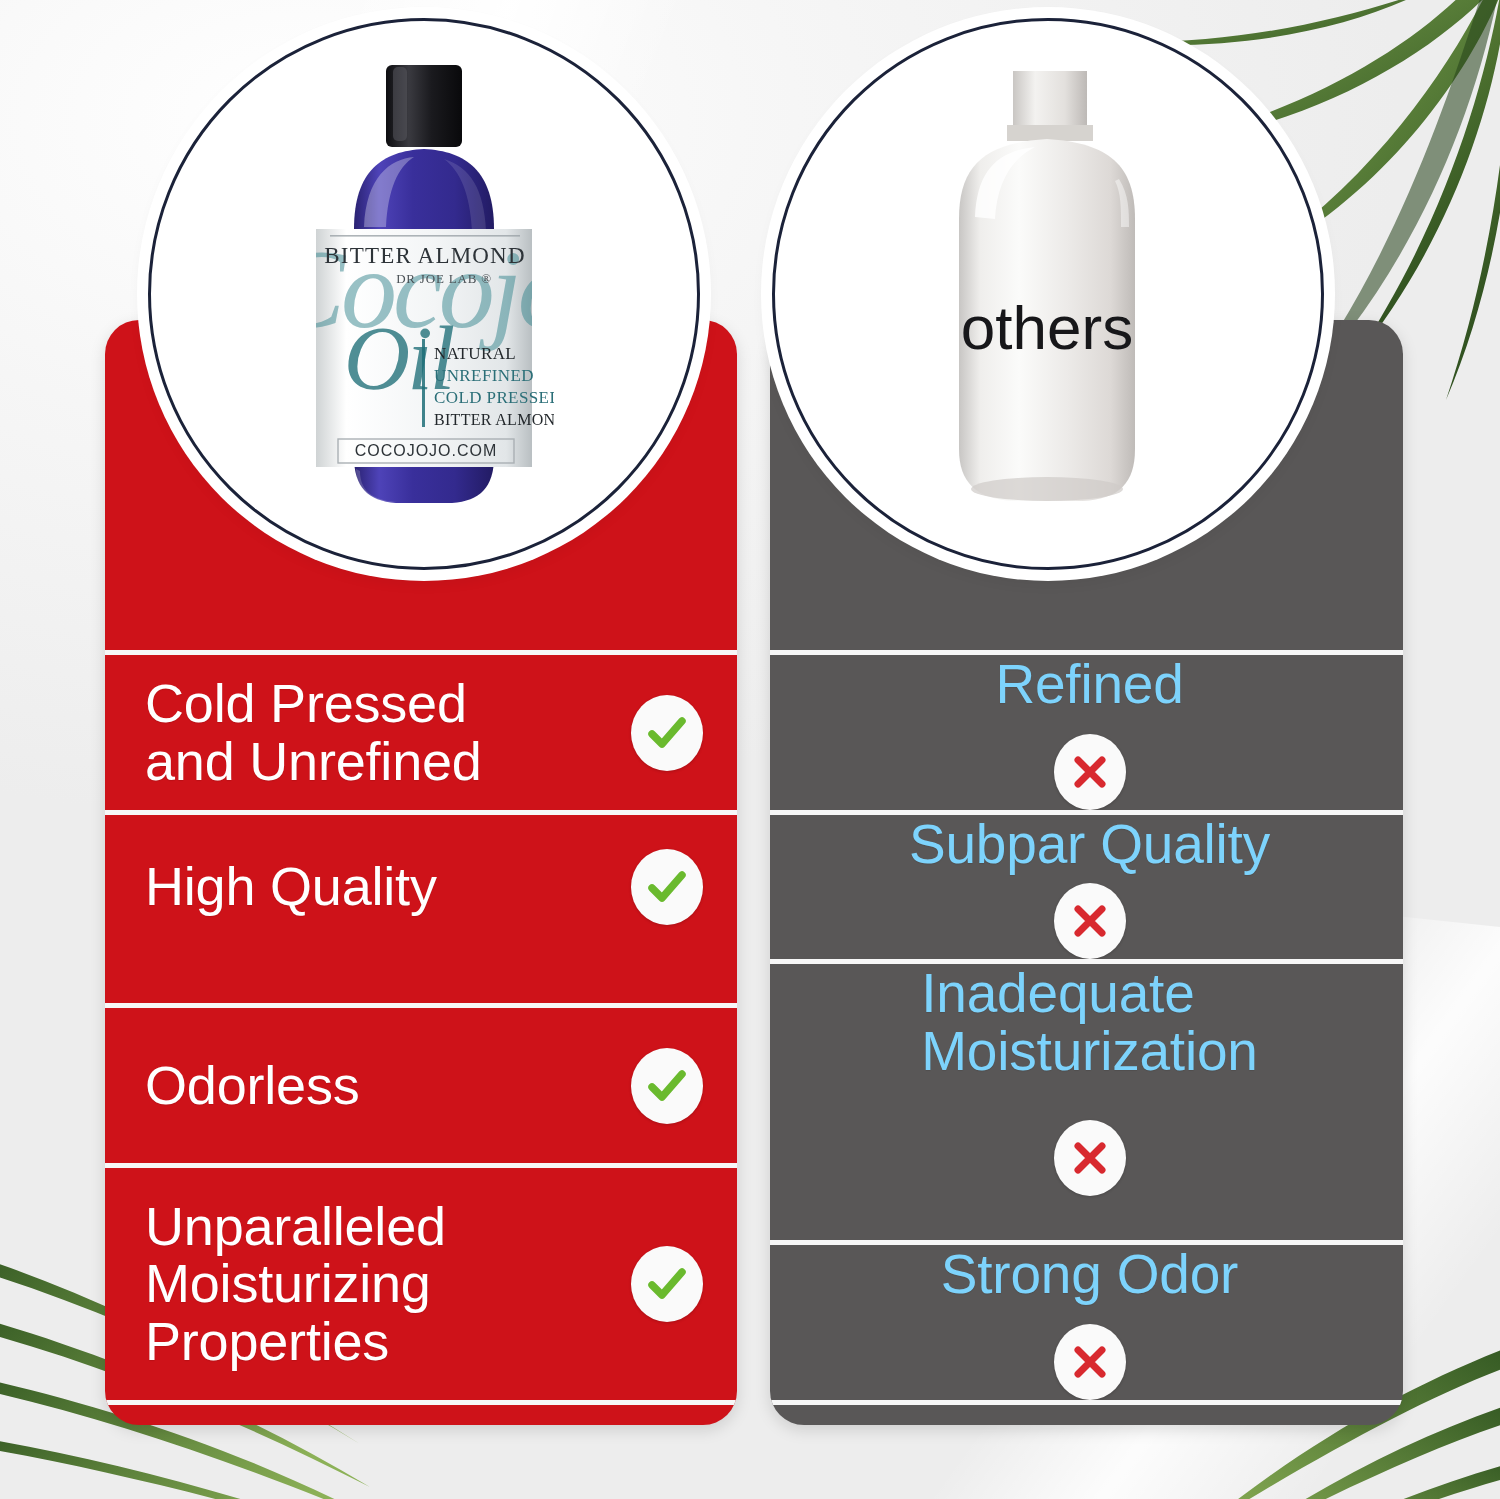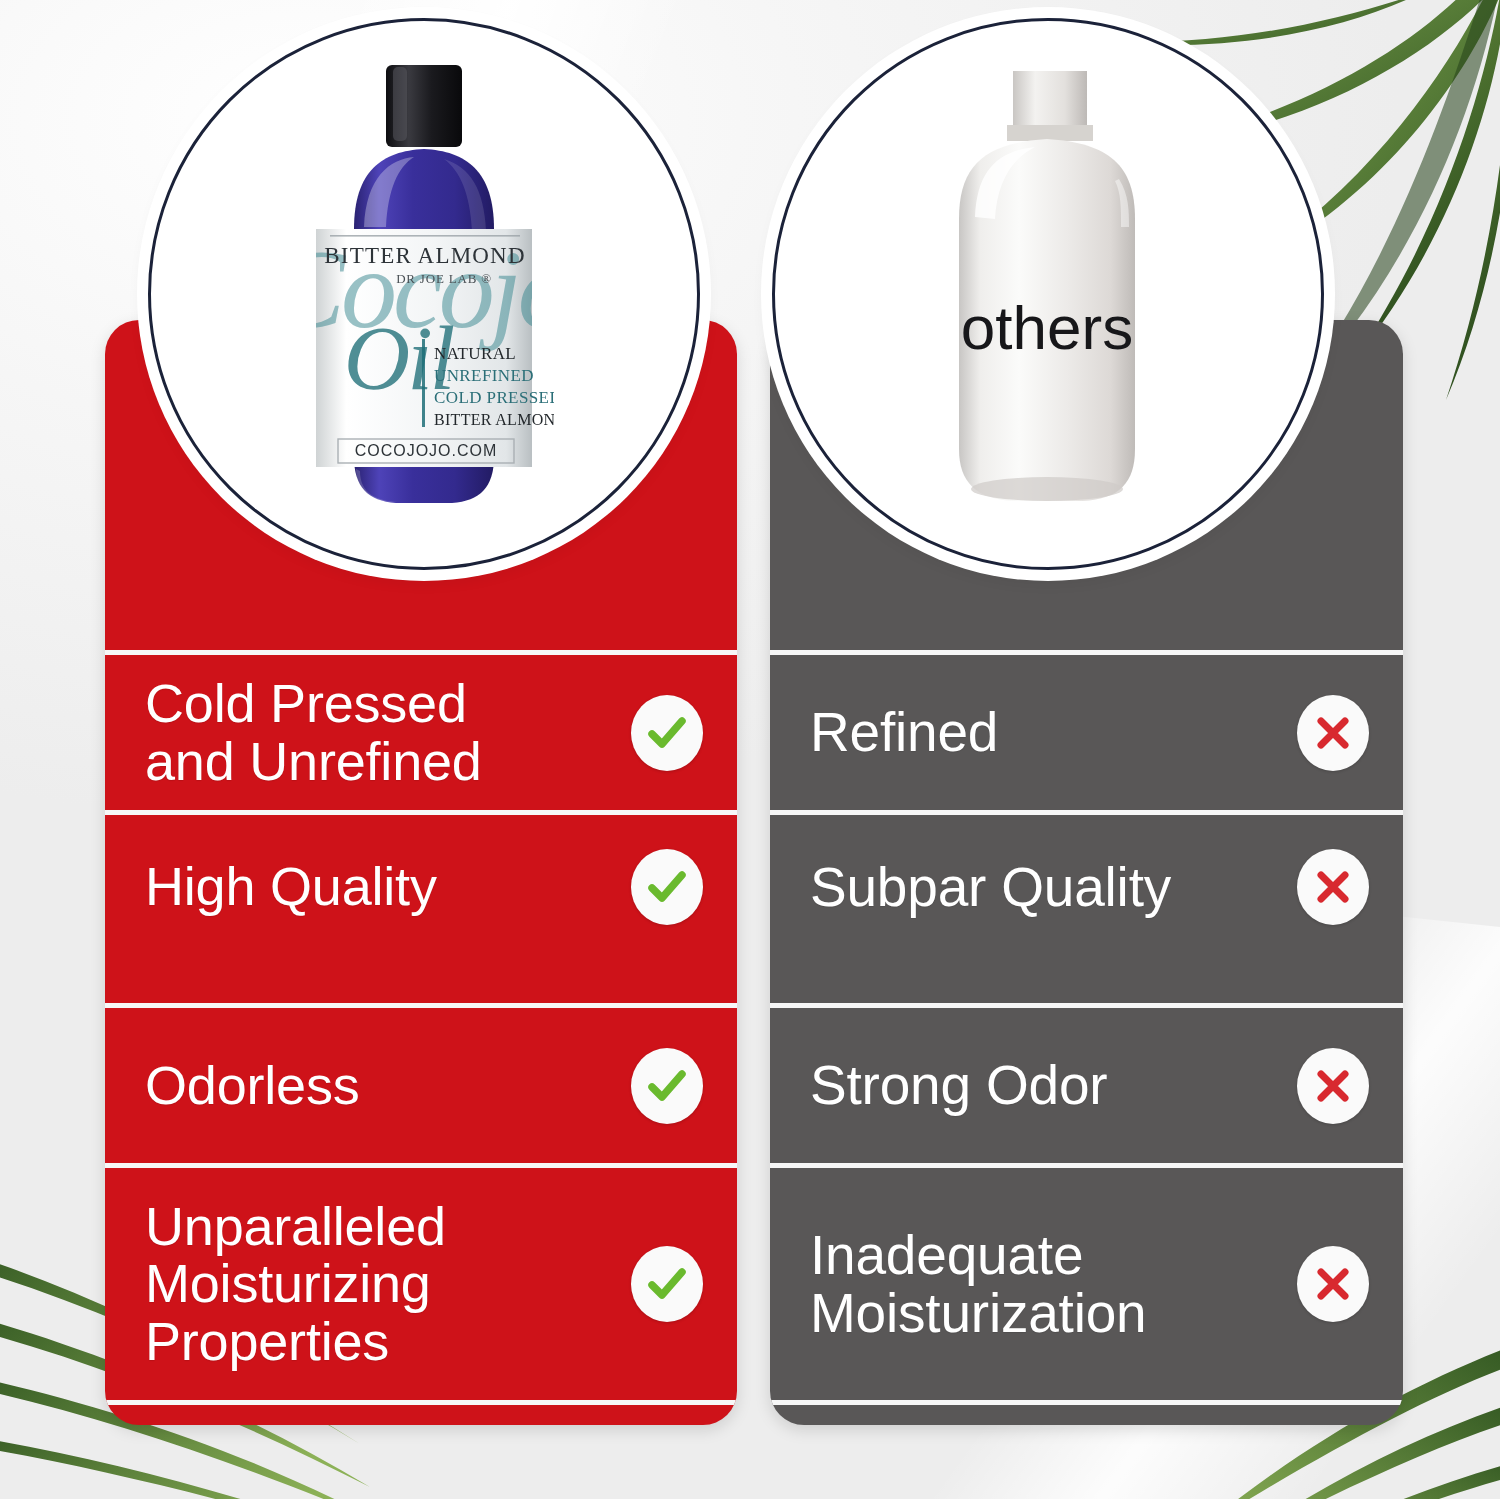--- a/index.html
+++ b/index.html
@@ -42,21 +42,21 @@
 
   .panel-head{height:330px;}
   .rows{display:flex;flex-direction:column;}
   .row{
     display:flex;align-items:center;justify-content:space-between;
     border-top:5px solid #f7f7f7;
     padding:0 34px 0 40px;
     box-sizing:border-box;
   }
   #panel-pros .row{color:#ffffff;}
-  #panel-cons .row{color:#ffffff;}
+  #panel-cons .row{color:#7dd3fc;flex-direction:column;}
   .row-label{
     font-size:54px;line-height:1.06;font-weight:400;letter-spacing:-.2px;
     white-space:pre-line;
     text-shadow:0 1px 1px rgba(0,0,0,.10);
   }
   #panel-cons .row-label{font-size:55px;}
   .row-h1{height:160px;}
   .row-h2{height:149px;}
   .row-h3{height:160px;margin-top:44px;}
   .row-h4{height:237px;}
@@ -210,32 +210,32 @@
 
       <div class="row row-h2">
         <div class="row-label">Subpar Quality</div>
         <div class="mark">
           <svg width="44" height="44" viewBox="0 0 44 44">
             <path d="M10 10 L34 34 M34 10 L10 34" fill="none" stroke="#d8292f" stroke-width="7" stroke-linecap="round"></path>
           </svg>
         </div>
       </div>
 
-      <div class="row row-h3">
-        <div class="row-label">Strong Odor</div>
-        <div class="mark">
-          <svg width="44" height="44" viewBox="0 0 44 44">
-            <path d="M10 10 L34 34 M34 10 L10 34" fill="none" stroke="#d8292f" stroke-width="7" stroke-linecap="round"></path>
-          </svg>
-        </div>
-      </div>
-
       <div class="row row-h4">
         <div class="row-label">Inadequate
 Moisturization</div>
+        <div class="mark">
+          <svg width="44" height="44" viewBox="0 0 44 44">
+            <path d="M10 10 L34 34 M34 10 L10 34" fill="none" stroke="#d8292f" stroke-width="7" stroke-linecap="round"></path>
+          </svg>
+        </div>
+      </div>
+
+      <div class="row row-h3">
+        <div class="row-label">Strong Odor</div>
         <div class="mark">
           <svg width="44" height="44" viewBox="0 0 44 44">
             <path d="M10 10 L34 34 M34 10 L10 34" fill="none" stroke="#d8292f" stroke-width="7" stroke-linecap="round"></path>
           </svg>
         </div>
       </div>
 
       <div class="row-tail"></div>
     </div>
   </div>

